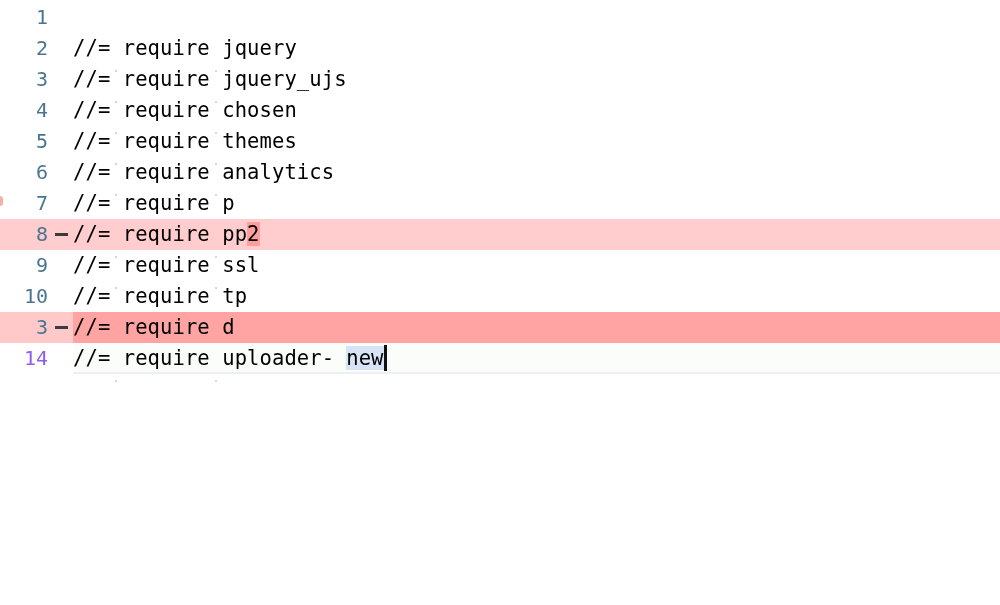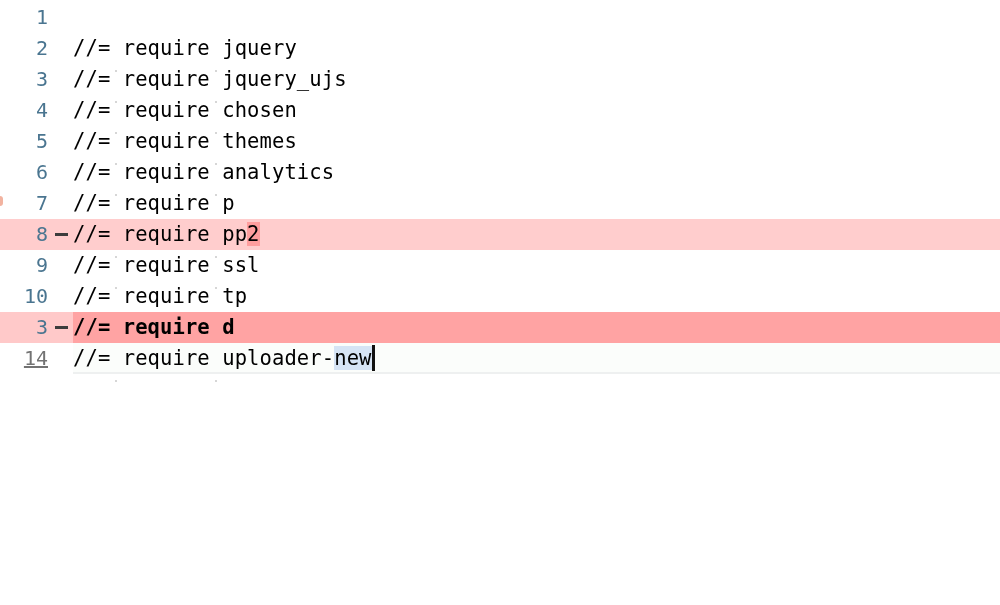--- a/index.html
+++ b/index.html
@@ -62,28 +62,28 @@
     position: absolute;
     left: 5px;
     top: 15px;
     width: 2px;
     height: 2px;
     border-radius: 1px;
     background: #c8c8c8;
   }
   .line.deleted-light { background: #ffcdcd; }
   .line.deleted-strong .gutter { background: #ffc9c9; }
-  .line.deleted-strong .code { background: #ffa3a3; font-weight: bold; }
+  .line.deleted-strong .code { background: #ffa3a3; }
   .line.current .code {
     background: #fbfdfb;
     box-shadow: inset 0 -2px 0 #eef0f0;
   }
-  .line.current .ln { color: #737373; text-decoration: underline; }
+  .line.current .ln { color: #8b5cf6; }
   .word-hl { background: #ff9e9e; }
-  .sel-hl { background: #d6e4f5; }
+  .sel-hl { background: #d6e4f5; margin-left: 12px; }
   .caret {
     display: inline-block;
     width: 3px;
     height: 26px;
     background: #111111;
     vertical-align: -6px;
   }
   .breakpoint-dot {
     position: absolute;
     left: -3px;

